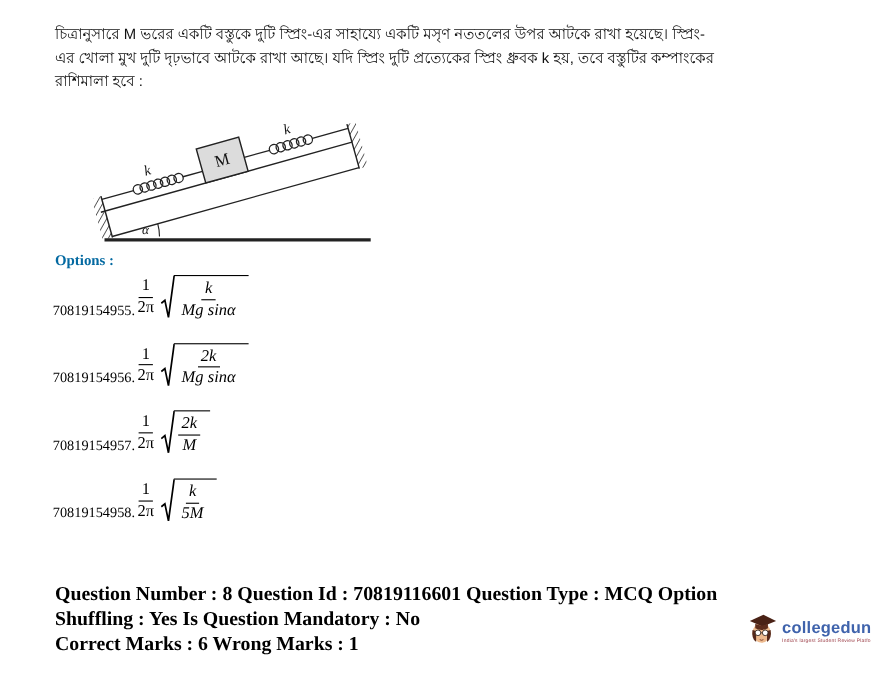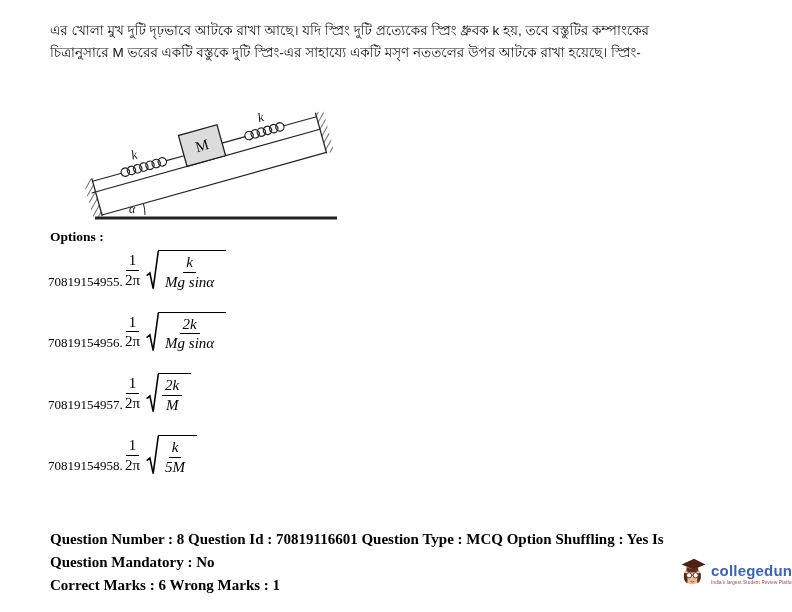--- a/index.html
+++ b/index.html
@@ -11,54 +11,55 @@
             font-family:"Liberation Sans", sans-serif;
             font-size:13.5px;line-height:21.5px;color:#111;}
   .question .qline{display:block;}
 
   
   .diagram{position:absolute;left:85px;top:108px;width:265px;height:118px;}
   .diagram text{font-family:"Liberation Serif", serif;fill:#111;}
 
   
   .options-heading{position:absolute;left:50px;top:229px;
-                   font-weight:bold;font-size:13.5px;color:#000000;}
+                   font-weight:bold;font-size:13.5px;color:#0369a1;}
   .options-list{position:absolute;left:48px;top:250px;}
   .option-row{display:flex;align-items:flex-end;margin-bottom:21px;}
   .option-id{width:72px;font-size:13px;color:#000;margin-bottom:1px;}
   .formula{display:inline-flex;align-items:center;font-size:15px;color:#000;margin-left:2px;}
   .frac{display:inline-flex;flex-direction:column;align-items:center;line-height:1.12;}
   .frac .num{padding:0 3px 1px;border-bottom:1.2px solid #000;}
   .frac .den{padding:1px 3px 0;font-family:Liberation Serif, serif;}
   .sqrt{display:inline-flex;align-items:stretch;margin-left:3px;}
   .radsvg{width:13px;align-self:stretch;height:auto;}
   .radicand{border-top:1.5px solid #000;padding:3px 9px 0 4px;
             display:flex;align-items:center;margin-left:-1px;}
   .var{font-style:italic;}
 
   
   .footer{position:absolute;left:50px;top:528px;width:660px;
-          font-weight:bold;font-size:15px;line-height:23px;color:#000;}
+          font-weight:bold;font-size:18px;line-height:23px;color:#000;}
 
   
   .branding{position:absolute;left:680px;top:556px;display:flex;align-items:flex-start;}
   .brand-text-col{display:flex;flex-direction:column;margin-left:3px;margin-top:6px;}
   .brand-name{font-family:"Liberation Sans", sans-serif;font-weight:bold;
               font-size:15px;letter-spacing:0.2px;}
   .brand-tagline{font-family:"Liberation Sans", sans-serif;font-size:4.5px;
                  color:#9a3b44;margin-top:1px;letter-spacing:0.2px;}
 </style>
 </head>
 <body>
 
 <div id="page">
 
   <div class="question">
+    <span class="qline">চিত্রানুসারে M ভরের একটি বস্তুকে দুটি স্প্রিং-এর সাহায্যে একটি মসৃণ নততলের উপর আটকে রাখা হয়েছে।  স্প্রিং-</span>
     <span class="qline">এর খোলা মুখ দুটি দৃঢ়ভাবে আটকে রাখা আছে।  যদি স্প্রিং দুটি প্রত্যেকের স্প্রিং ধ্রুবক k হয়, তবে বস্তুটির কম্পাংকের</span>
-    <span class="qline">চিত্রানুসারে M ভরের একটি বস্তুকে দুটি স্প্রিং-এর সাহায্যে একটি মসৃণ নততলের উপর আটকে রাখা হয়েছে।  স্প্রিং-</span>
+    <span class="qline">রাশিমালা হবে :</span>
   </div>
 
   <svg class="diagram" viewBox="0 0 265 118">
     <defs>
       <pattern id="hatch" patternUnits="userSpaceOnUse" width="5" height="5" patternTransform="rotate(45)">
         <line x1="0" y1="0" x2="0" y2="5" stroke="#333" stroke-width="1.4"></line>
       </pattern>
     </defs>
 
     <line x1="10" y1="110" x2="252" y2="110" stroke="#222" stroke-width="3"></line>

